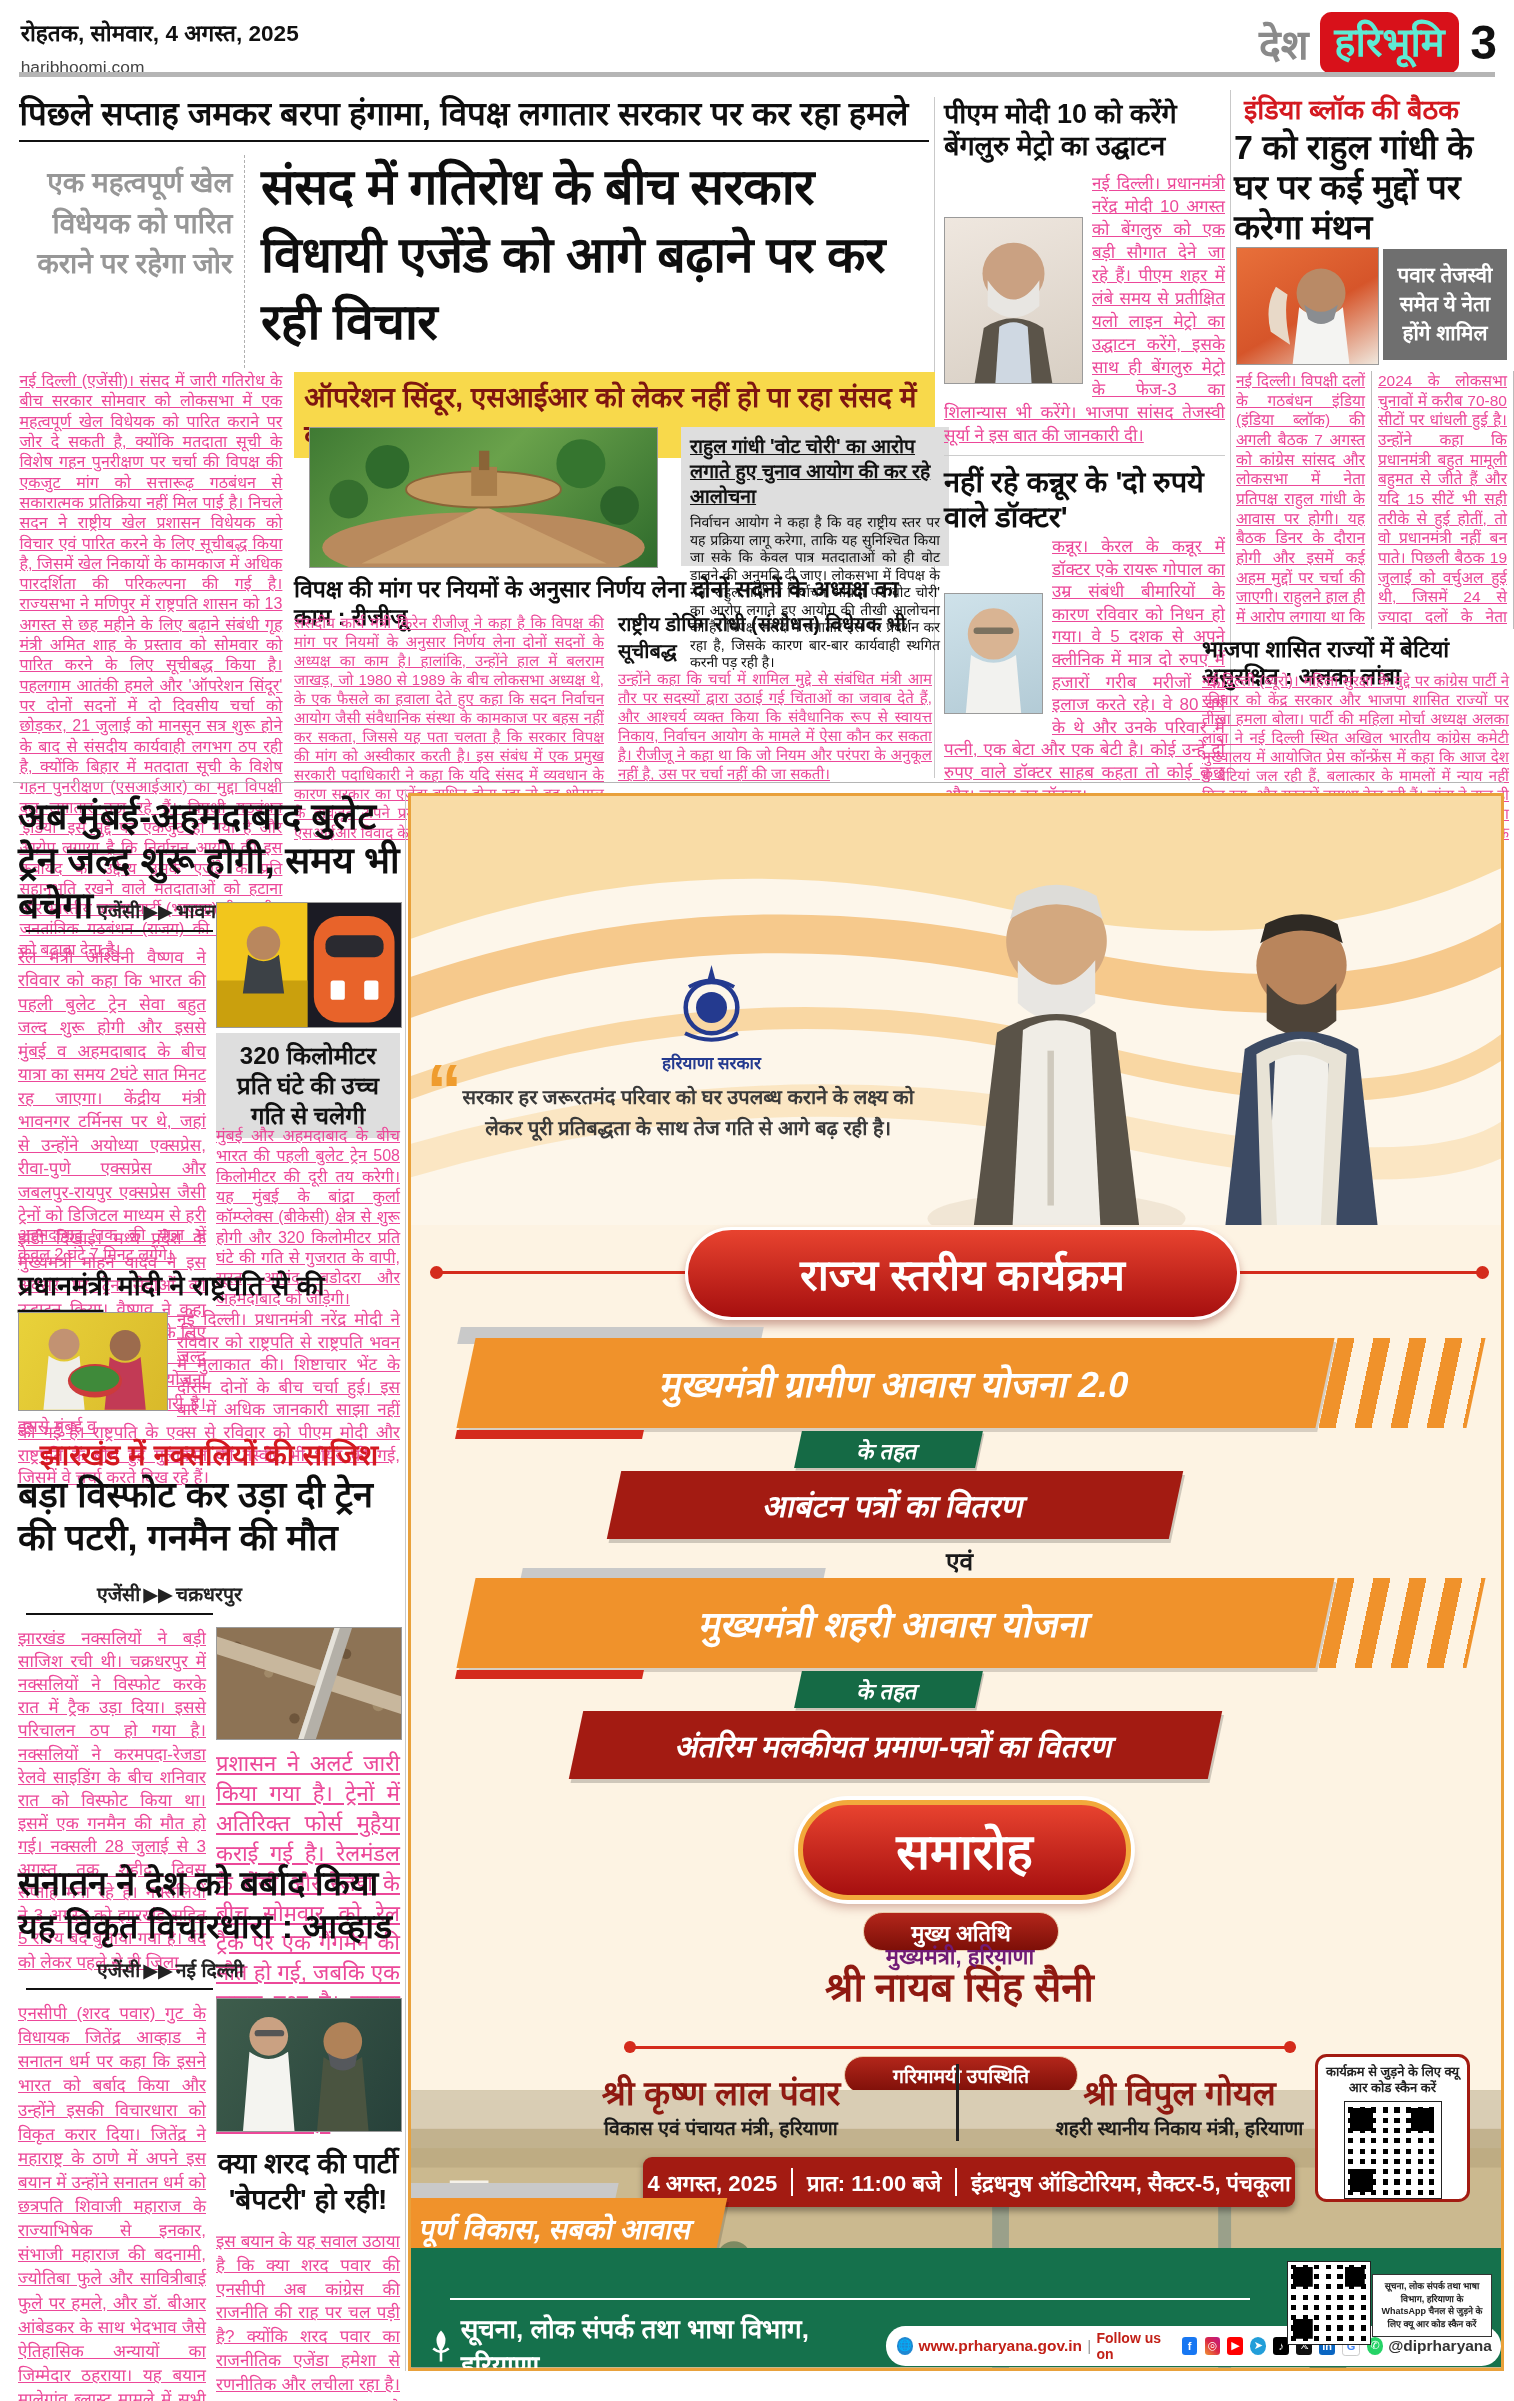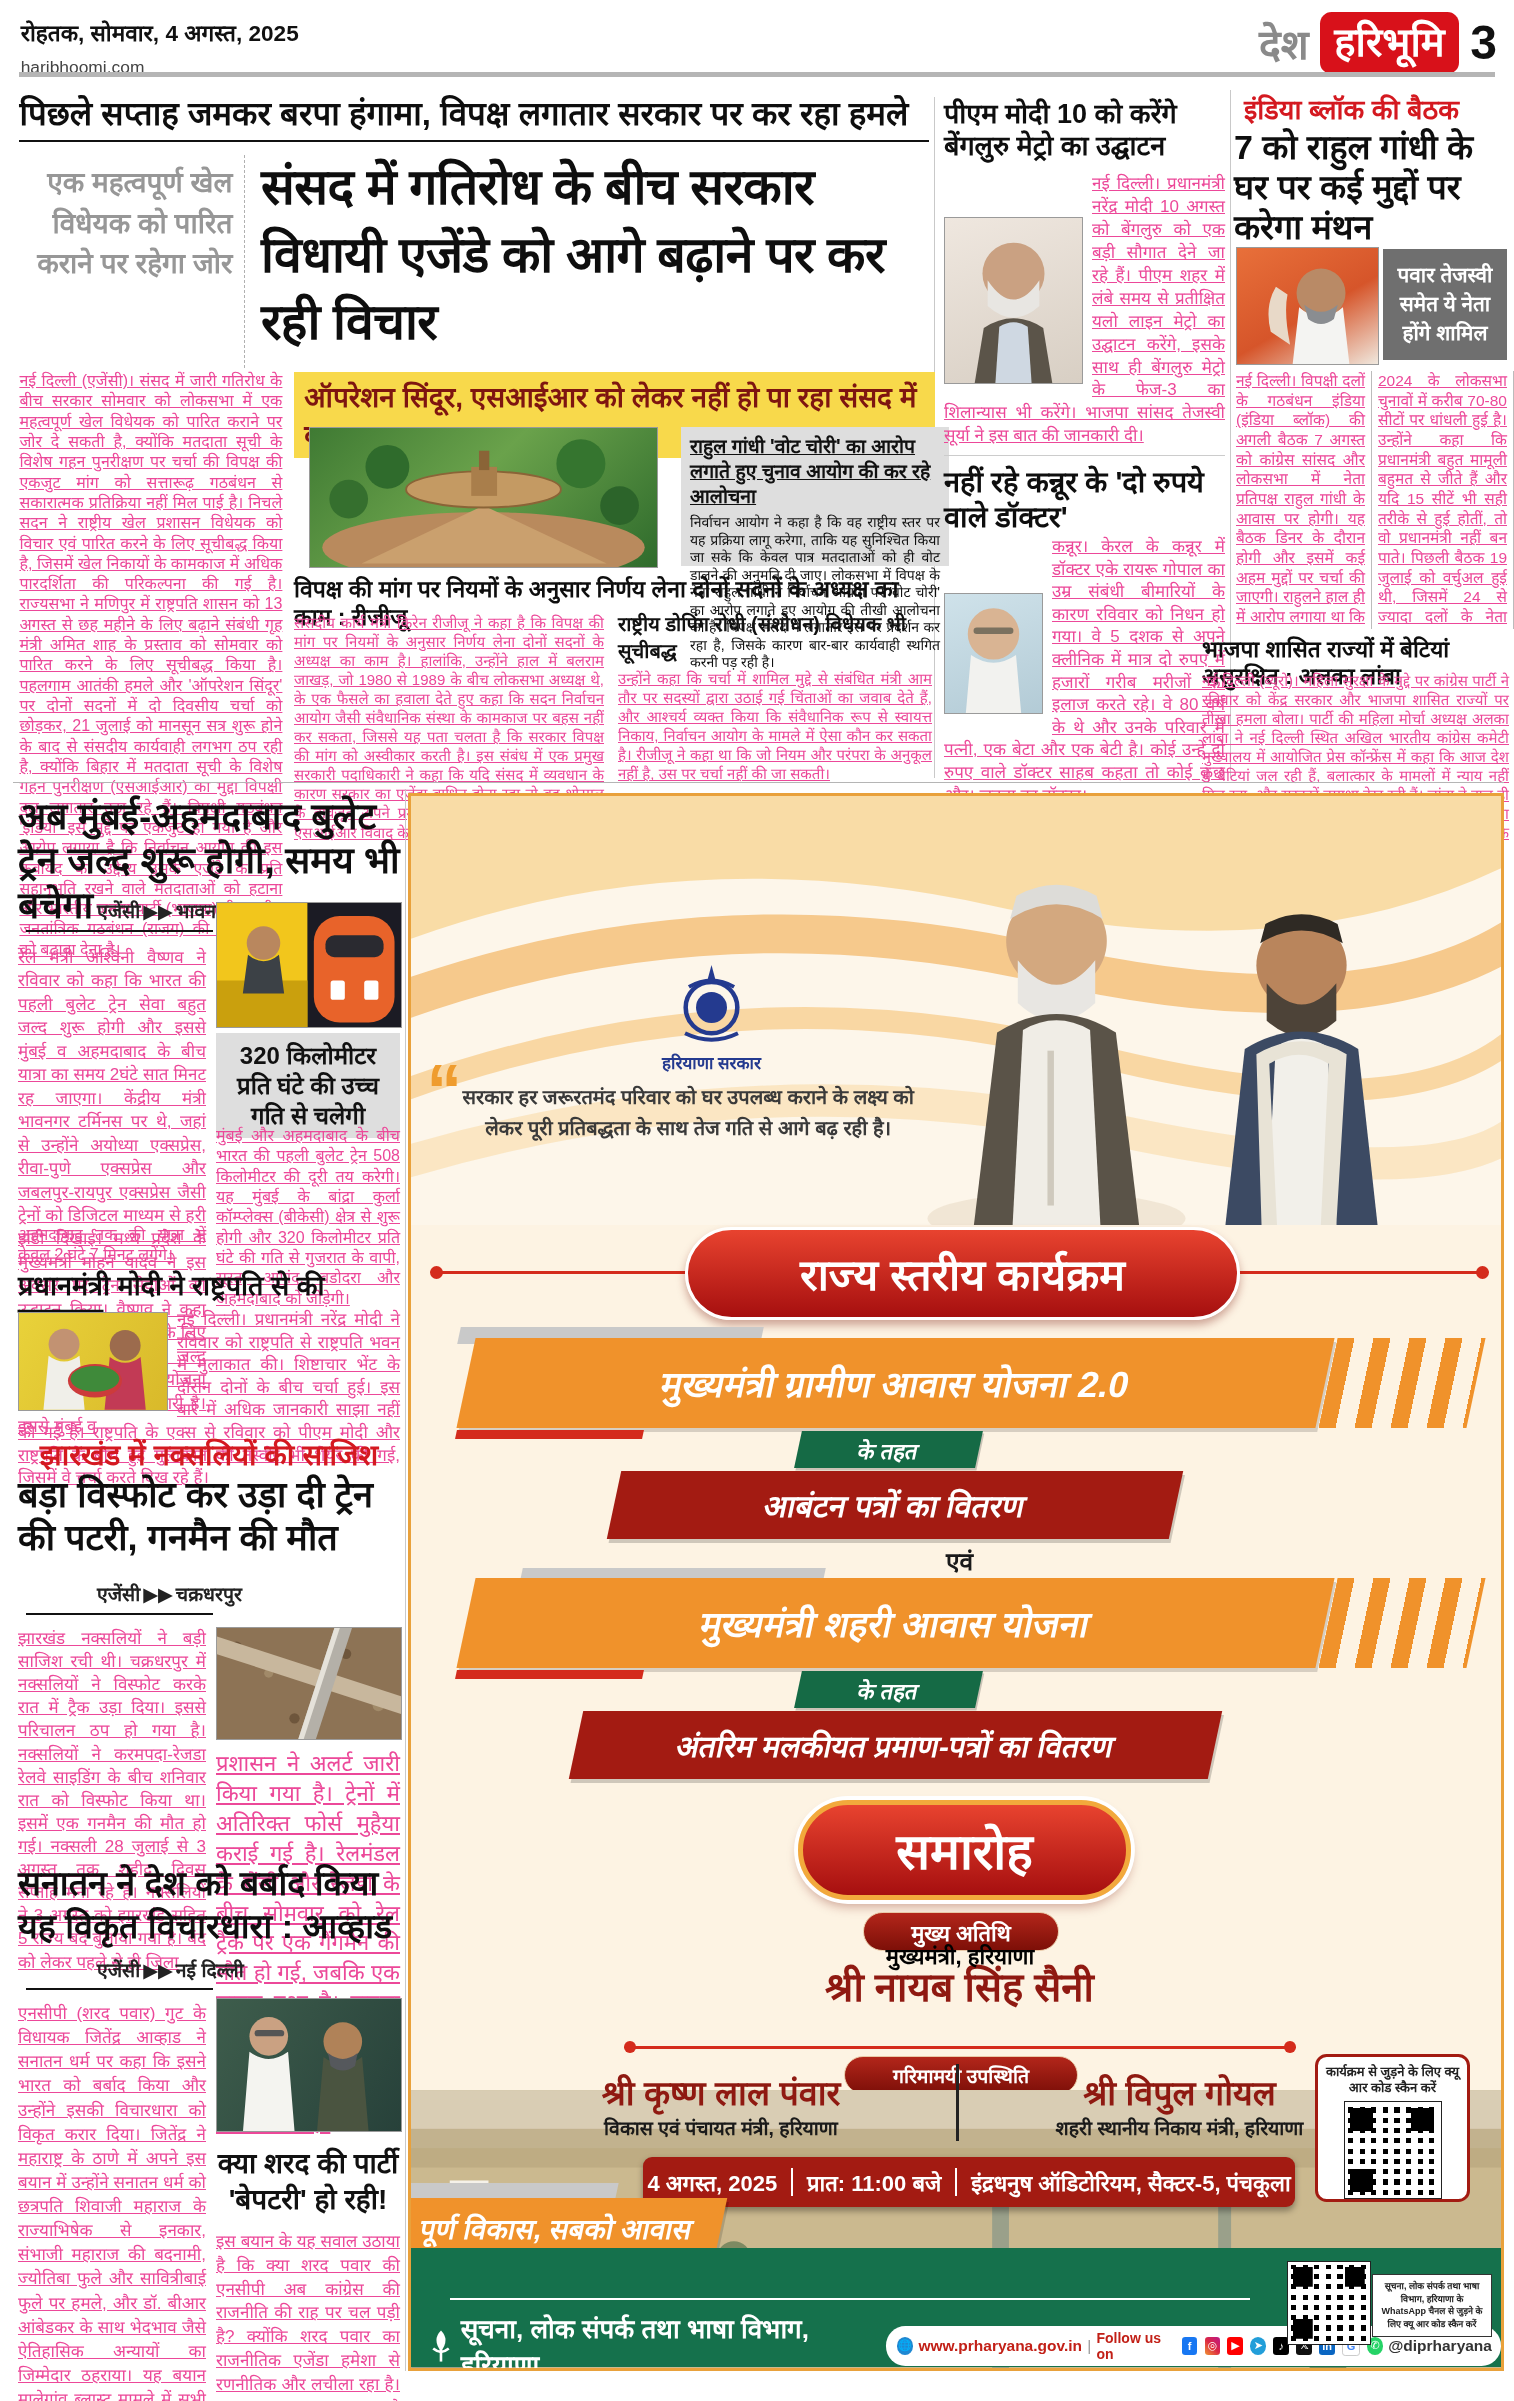--- a/index.html
+++ b/index.html
@@ -46,21 +46,21 @@
 <body>
 
 <div class="page">
 
   <div class="abs" style="left:20.7px;top:17px;">
     <div class="bold" style="font-size:22.6px;">रोहतक, सोमवार, 4 अगस्त, 2025</div>
     <div style="font-size:17.4px;color:#444;margin-top:9px;">haribhoomi.com</div>
   </div>
   <div class="abs" style="right:17px;top:11.6px;display:flex;align-items:center;gap:11.6px;">
     <span class="bold" style="font-size:41px;color:#8a8a8a;">देश</span>
-    <span class="bold" style="font-size:40px;color:#ffffff;background:#d8111a;border-radius:11.6px;padding:1.3px 14px 6.5px;">हरिभूमि</span>
+    <span class="bold" style="font-size:40px;color:#5eead4;background:#d8111a;border-radius:11.6px;padding:1.3px 14px 6.5px;">हरिभूमि</span>
     <span class="bold" style="font-size:48px;color:#111;">3</span>
   </div>
   <div class="abs rule-h" style="left:19.4px;top:72px;width:1476px;height:5.2px;"></div>
 
   <div class="abs headline" style="left:19.4px;top:94px;width:910px;font-size:33px;border-bottom:2.6px solid #111;padding-bottom:6.5px;">पिछले सप्ताह जमकर बरपा हंगामा, विपक्ष लगातार सरकार पर कर रहा हमले</div>
 
   <div class="abs rule-v" style="left:934px;top:97px;width:1.3px;height:681px;"></div>
   <div class="abs rule-v" style="left:1230px;top:90px;width:1.3px;height:688px;"></div>
   <div class="abs dashed-v" style="left:244px;top:155px;height:213px;"></div>
 
@@ -293,21 +293,21 @@
     <div class="abs stripes" style="left:917px;top:782px;width:148px;height:90px;transform:skewX(-12deg);"></div>
     <div class="abs banner-orange skew" style="left:55px;top:782px;width:859px;height:90px;font-size:36px;">मुख्यमंत्री शहरी आवास योजना</div>
     <div class="abs skew" style="left:45px;top:874px;width:187px;height:9px;background:#d42b1c;"></div>
     <div class="abs tag-green skew" style="left:387px;top:875px;width:181px;height:37px;font-size:22px;">के तहत</div>
     <div class="abs banner-dred skew" style="left:165px;top:915px;width:639px;height:68px;font-size:30px;">अंतरिम मलकीयत प्रमाण-पत्रों का वितरण</div>
 
     <div class="abs pill-red" style="left:387px;top:1004px;width:323px;height:90px;font-size:50px;border:5.2px solid #f2a93c;box-shadow:0 0 0 3.9px #fff,0 6.5px 10.3px rgba(120,20,10,.35);">समारोह</div>
 
     <div class="abs badge" style="left:452px;top:1116px;width:194px;height:37px;font-size:22px;">मुख्य अतिथि</div>
     <div class="abs bold ctr maroon" style="left:258px;top:1162px;width:581px;font-size:40px;">श्री नायब सिंह सैनी</div>
-    <div class="abs bold ctr" style="left:323px;top:1144px;width:452px;font-size:22px;color:#000000;">मुख्यमंत्री, हरियाणा</div>
+    <div class="abs bold ctr" style="left:323px;top:1144px;width:452px;font-size:22px;color:#701a75;">मुख्यमंत्री, हरियाणा</div>
     <div class="abs" style="left:219px;top:1250px;width:658px;height:2.6px;background:#d42b1c;"></div>
     <div class="abs" style="left:213px;top:1245px;width:11.6px;height:11.6px;border-radius:50%;background:#d42b1c;"></div>
     <div class="abs" style="left:873px;top:1245px;width:11.6px;height:11.6px;border-radius:50%;background:#d42b1c;"></div>
     <div class="abs badge" style="left:433px;top:1260px;width:232px;height:36px;font-size:19.4px;">गरिमामयी उपस्थिति</div>
 
     <div class="abs" style="left:0;top:1294px;width:1090px;height:966px;overflow:hidden;">
       <svg width="1090" height="323" viewBox="0 0 1688 500">
           <rect width="1688" height="500" fill="#cbb98f"></rect>
           <rect y="0" width="1688" height="90" fill="#d9cdb4"></rect>
           <rect y="60" width="1688" height="60" fill="#b8a77e" opacity="0.7"></rect>

